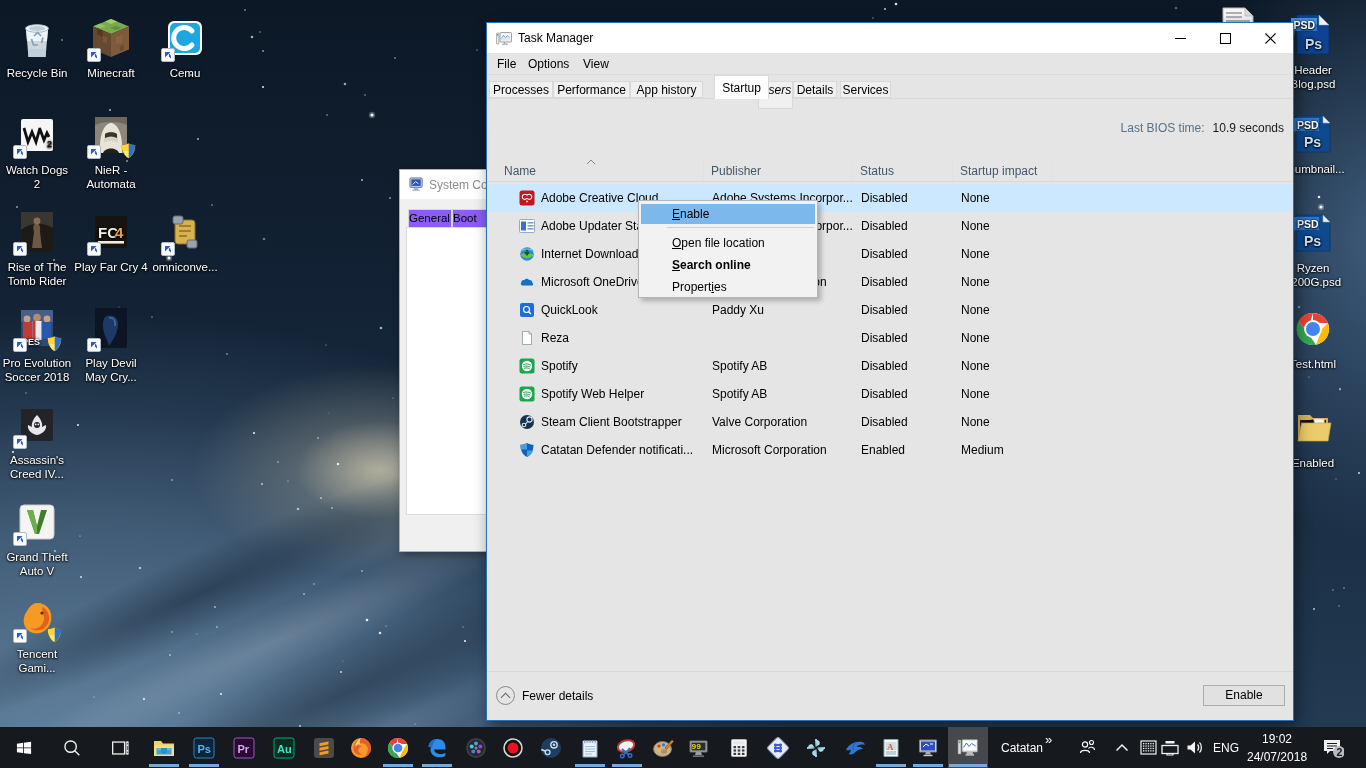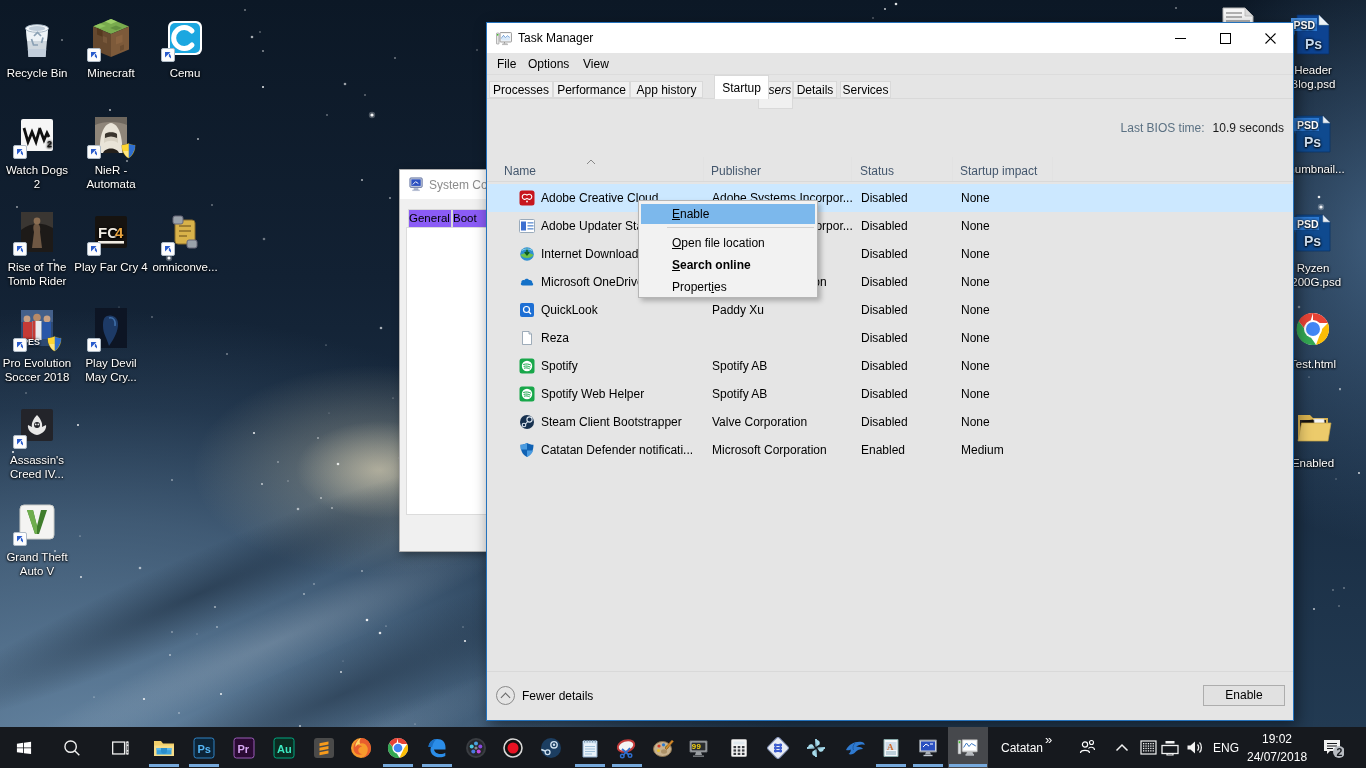--- a/index.html
+++ b/index.html
@@ -592,20 +592,42 @@
 <path d="M14 12 L22 36 L24 36 L24 28 L20 12Z" fill="#6fae4e"></path>
         </svg>
         <svg class="sarrow" width="14" height="14" viewBox="0 0 14 14" style="position:absolute;left:0;bottom:0;">
           <rect x="0.5" y="0.5" width="13" height="13" rx="1.5" fill="#fdfdfd" stroke="#b0bcc8"></rect>
           <path d="M4 4 L9.5 4 L4 9.5 Z" fill="#2a5ccc"></path>
           <path d="M8 5.5 C9.8 6.8 10.2 8.6 10 10.5 L7.8 8.4 Z" fill="#2a5ccc"></path>
         </svg>
       </span>
       <span class="lbl">Grand Theft<br>Auto V</span>
     </div>
+<div class="dicon" style="left:0px;top:595px;">
+      <span class="ig">
+        <svg width="48" height="48" viewBox="0 0 48 48" style="position:absolute;left:0;top:0;">
+          <path d="M24 8 C34 8 40 16 38 26 C36 35 28 40 20 38 C10 35 8 24 14 16 C17 11 20 8 24 8Z" fill="#f59a23"></path>
+<path d="M30 12 C36 16 38 24 34 30 C30 36 22 37 17 33 C24 36 32 30 31 22 C30 16 28 13 30 12Z" fill="#e3601d"></path>
+<circle cx="29" cy="18" r="1.6" fill="#5a3010"></circle>
+        </svg>
+        <svg class="sarrow" width="14" height="14" viewBox="0 0 14 14" style="position:absolute;left:0;bottom:0;">
+          <rect x="0.5" y="0.5" width="13" height="13" rx="1.5" fill="#fdfdfd" stroke="#b0bcc8"></rect>
+          <path d="M4 4 L9.5 4 L4 9.5 Z" fill="#2a5ccc"></path>
+          <path d="M8 5.5 C9.8 6.8 10.2 8.6 10 10.5 L7.8 8.4 Z" fill="#2a5ccc"></path>
+        </svg>
+        <svg class="shield" viewBox="0 0 18 18">
+          <path d="M9 1 C11 2.2 13.5 2.8 16 2.8 C16 9 13.5 13.8 9 16.5 C4.5 13.8 2 9 2 2.8 C4.5 2.8 7 2.2 9 1Z" fill="#ffd633" stroke="#8a6d00" stroke-width="0.5"></path>
+          <path d="M9 1 C11 2.2 13.5 2.8 16 2.8 C16 5.6 15.5 8 14.6 9 L9 9 Z" fill="#2f6fd0"></path>
+          <path d="M2 2.8 C4.5 2.8 7 2.2 9 1 L9 9 L3.4 9 C2.5 8 2 5.6 2 2.8Z" fill="#ffd633"></path>
+          <path d="M9 9 L14.6 9 C13.5 12.5 11.5 15 9 16.5Z" fill="#2f6fd0"></path>
+          <path d="M9 9 L3.4 9 C4.5 12.5 6.5 15 9 16.5Z" fill="#ffe680"></path>
+        </svg>
+      </span>
+      <span class="lbl">Tencent<br>Gami...</span>
+    </div>
 <div class="dicon" style="left:1276px;top:11px;">
       <span class="ig">
         <svg width="48" height="48" viewBox="0 0 48 48" style="position:absolute;left:0;top:0;">
           <path d="M8 4 H30 L40 14 V43 H8 Z" fill="#0d4391"></path>
 <path d="M8 4 H30 L40 14 V43 H8 Z" fill="none" stroke="#0a3064" stroke-width="0.8"></path>
 <path d="M30 4 L30 14 L40 14 Z" fill="#eef3f8"></path>
 <path d="M30 4 L30 14 L40 14" fill="none" stroke="#8aa" stroke-width="0.5"></path>
 <rect x="2" y="7" width="26" height="13" fill="#2e7cd6"></rect>
 <rect x="2" y="7" width="26" height="6" fill="#4a92e2"></rect>
 <path d="M2 20 L6 24 L6 20 Z" fill="#1a4f8a"></path>

